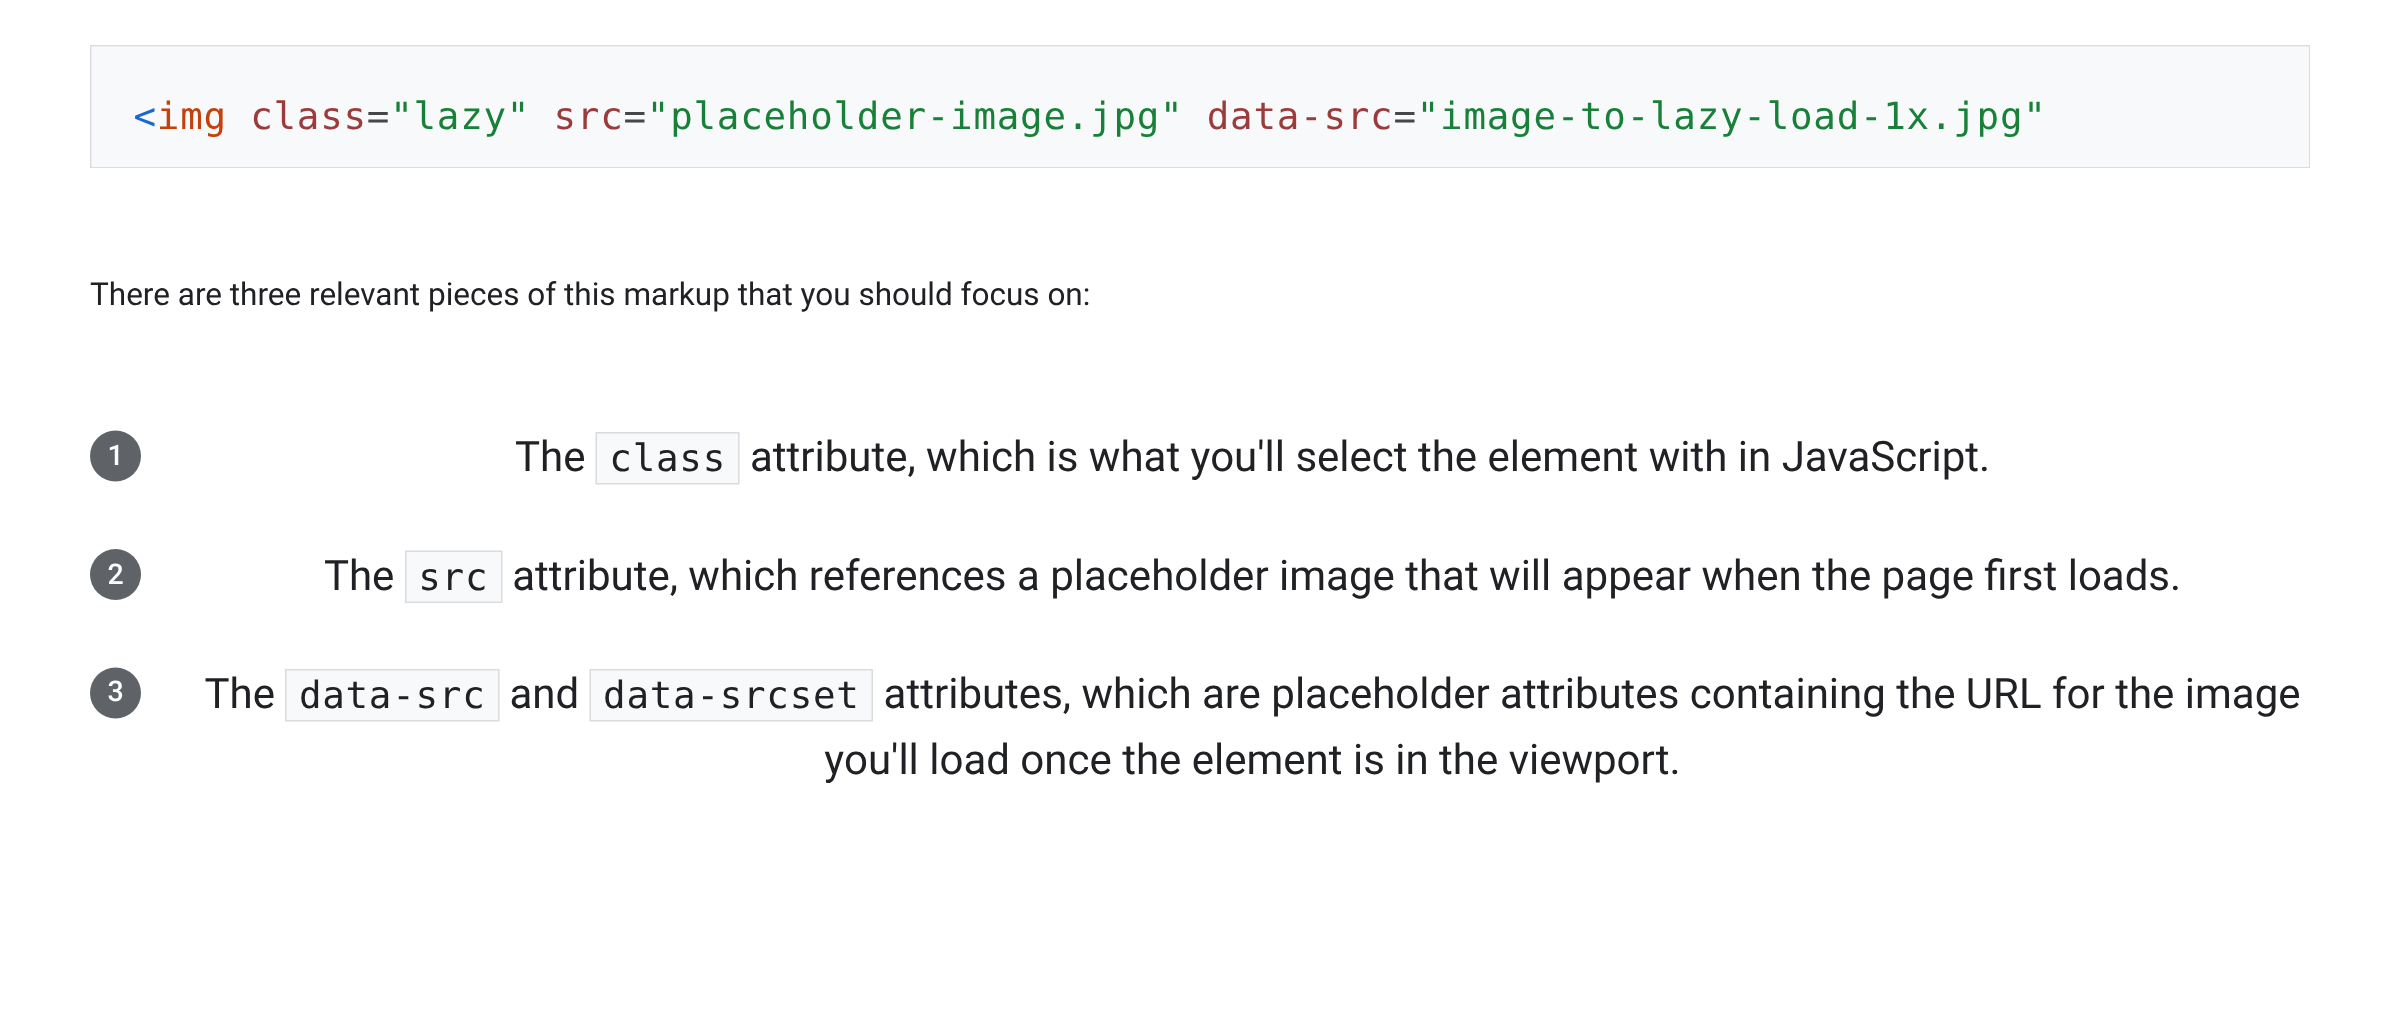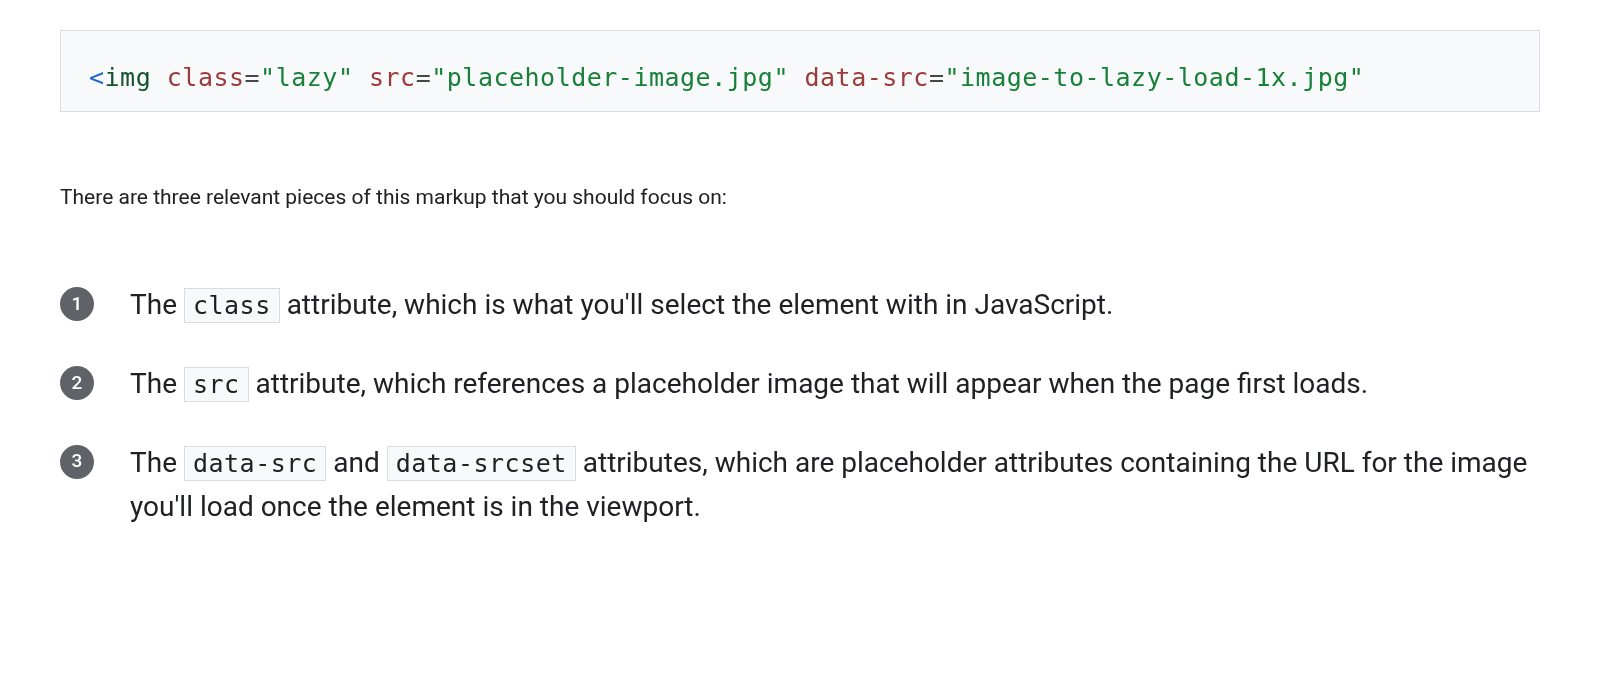--- a/index.html
+++ b/index.html
@@ -31,21 +31,21 @@
     height: 12px;
   }
   .code-block::-webkit-scrollbar-track {
     background: transparent;
   }
   .code-block::-webkit-scrollbar-thumb {
     background: #80868b;
     border-radius: 6px;
   }
   .tok-punct { color: #1967d2; }
-  .tok-tag { color: #14532d; }
+  .tok-tag { color: #c2410c; }
   .tok-attr { color: #9c3b3b; }
   .tok-eq { color: #474747; }
   .tok-str { color: #188038; }
 
   .intro-text {
     font-size: 21px;
     line-height: 1.5;
     margin-bottom: 70px;
     color: #202124;
   }
@@ -55,20 +55,21 @@
     counter-reset: step;
   }
   ol.steps > li {
     counter-increment: step;
     position: relative;
     padding-left: 70px;
     font-size: 28px;
     line-height: 1.6;
     margin-bottom: 34px;
     color: #202124;
+    text-align: center;
   }
   ol.steps > li::before {
     content: counter(step);
     position: absolute;
     left: 0;
     top: 4px;
     width: 34px;
     height: 34px;
     border-radius: 50%;
     background: #5f6368;

